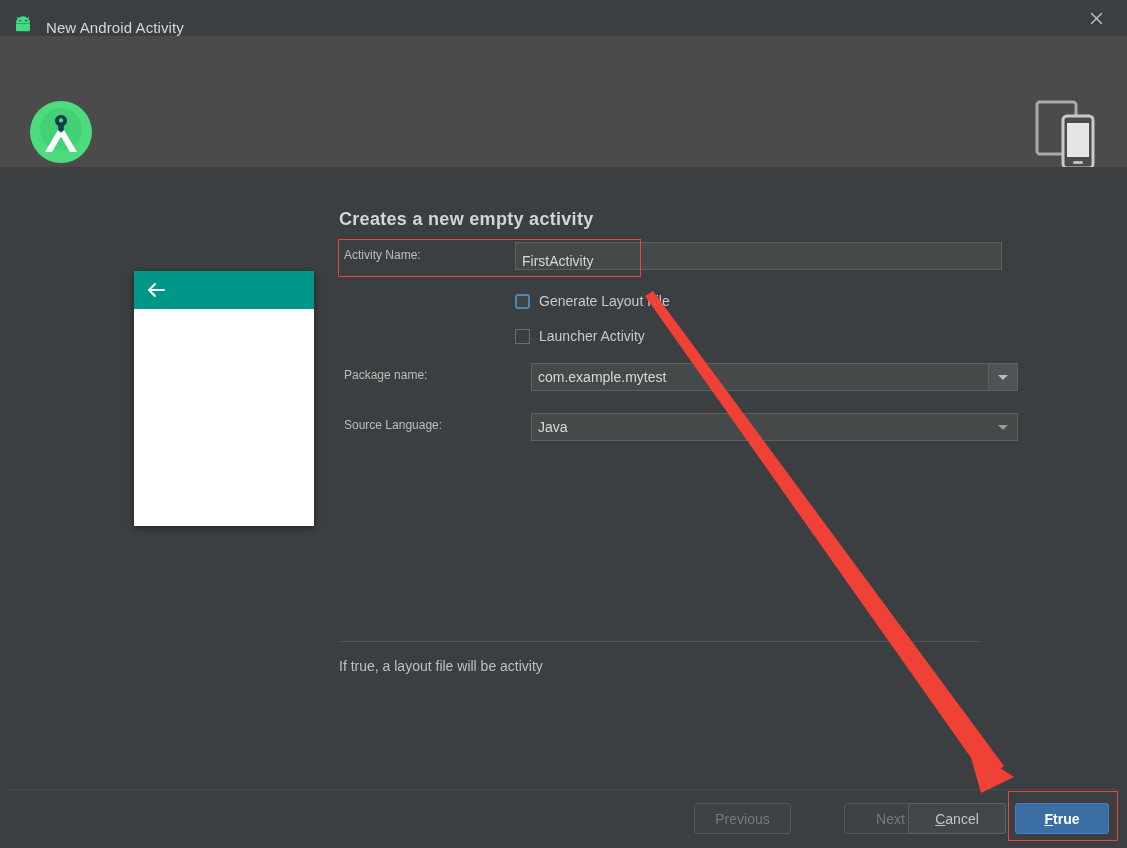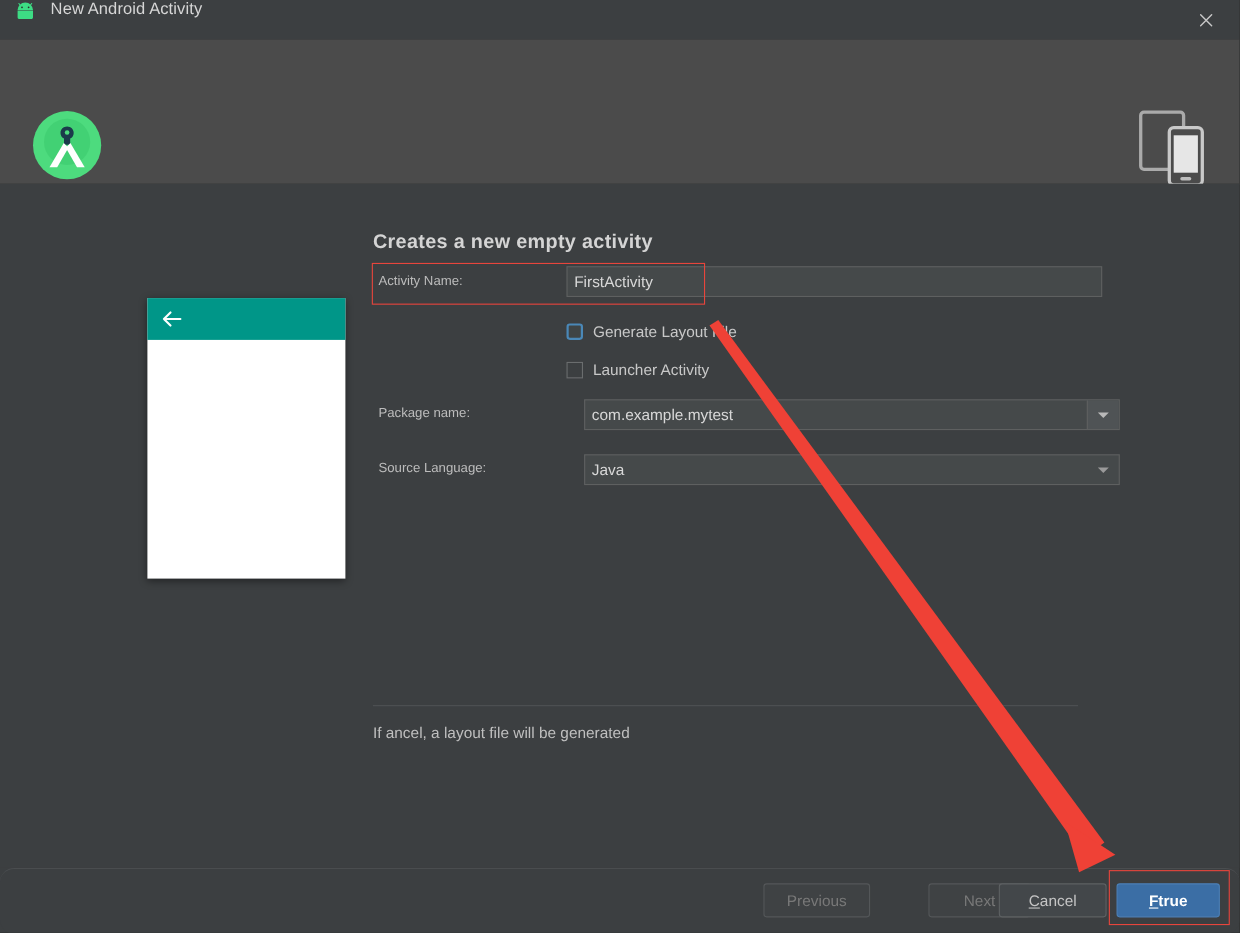--- a/index.html
+++ b/index.html
@@ -20,21 +20,21 @@
   }
 
   
   .titlebar {
     position: absolute;
     left: 0; top: 0;
     width: 1127px; height: 36px;
     background: #3c3f41;
     border-bottom: 1px solid #323232;
     display: flex;
-    align-items: flex-start;
+    align-items: flex-end;
   }
   .titlebar-icon {
     margin-left: 12px;
     width: 22px; height: 22px;
     display: flex; align-items: center; justify-content: center;
   }
   .titlebar-text {
     margin-left: 12px;
     font-size: 15px;
     color: #d6d6d6;
@@ -122,21 +122,21 @@
   .label-language { left: 344px; top: 251px; }
 
   .textfield {
     position: absolute;
     left: 515px; top: 75px;
     width: 487px; height: 28px;
     background: #45494a;
     border: 1px solid #5e6060;
     box-sizing: border-box;
     display: flex;
-    align-items: center;
+    align-items: flex-end;
   }
   .textfield span {
     margin-left: 6px;
     font-size: 14px;
     color: #d8d8d8;
   }
 
   .checkrow {
     position: absolute;
     display: flex;
@@ -352,21 +352,21 @@
 
     <div class="row-label label-language">Source Language:</div>
     <div class="combo combo-language">
       <div class="cval">Java</div>
       <div class="combo-arrow-flat">
           <div class="tri dim"></div>
         </div>
     </div>
 
     <div class="divider"></div>
-    <div class="hint">If ancel, a layout file will be generated</div>
+    <div class="hint">If true, a layout file will be activity</div>
   </div>
 
   <div class="footer">
     <div class="btn btn-previous disabled">Previous</div>
     <div class="btn btn-next disabled">Next</div>
     <div class="btn btn-cancel">
       <span class="mnem">C</span>
         <span>ancel</span>
     </div>
     <div class="btn btn-finish">

